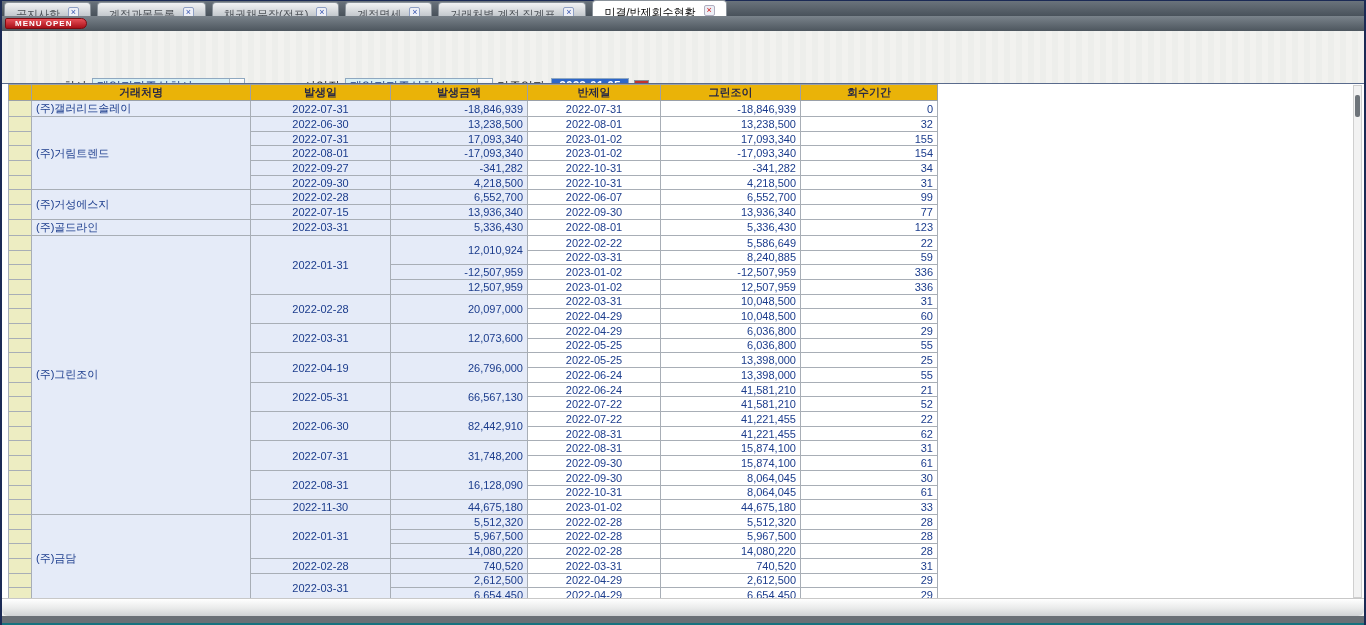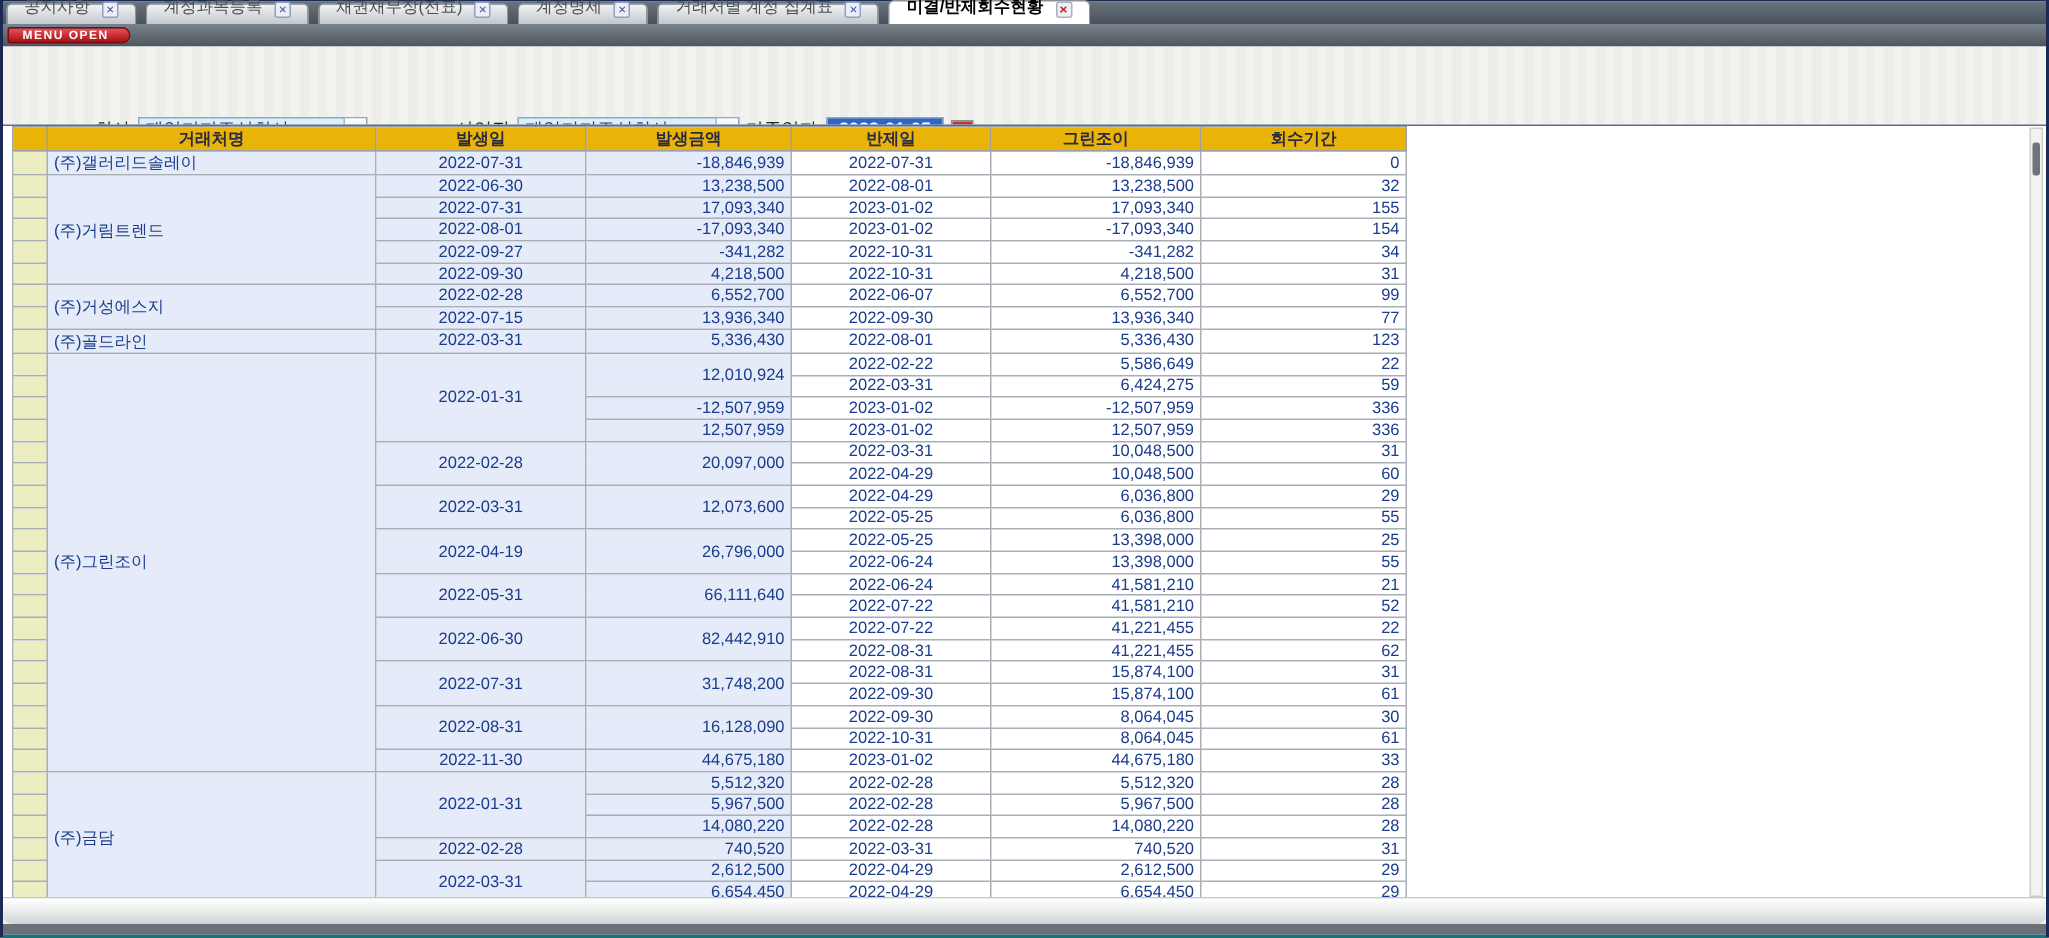--- a/index.html
+++ b/index.html
@@ -4,24 +4,24 @@
 <style>
   * { margin:0; padding:0; box-sizing:border-box; }
   html,body { width:1366px; height:625px; overflow:hidden;
     font-family:"Liberation Sans","DejaVu Sans",sans-serif; background:#555; }
   .app { position:absolute; inset:0; background:#F1F1EE;
     border-left:2px solid #1B2A55; border-right:2px solid #1B2A55; border-top:1px solid #1B2A55; }
 
   
   .tabbar { position:absolute; left:0; right:0; top:0; height:15px;
     background:linear-gradient(#6A737C,#49525B); display:flex; align-items:flex-end; padding-left:2px; }
-  .tab { height:14px; display:flex; align-items:flex-end; padding:4px 11px; margin-right:6px;
+  .tab { height:14px; display:flex; align-items:flex-start; padding:4px 11px; margin-right:6px;
     background:linear-gradient(#F2F3F4,#C3C8CD); border:1px solid #8A929A; border-bottom:none;
     border-radius:4px 4px 0 0; font-size:11px; color:#4A4F55; white-space:nowrap; cursor:default; }
-  .tab.active { background:#FFFFFF; color:#000; height:16px; font-weight:bold; }
+  .tab.active { background:#FFFFFF; color:#000; height:16px; font-weight:normal; }
   .tab .close { display:inline-block; width:11px; height:11px; margin-left:8px; line-height:9px;
     text-align:center; font-size:9px; background:#EDEFF6; border:1px solid #8FA0C4;
     border-radius:2px; color:#3A57B0; }
   .tab.active .close { color:#CC1A1A; border-color:#B0AFC0; }
 
   
   .menustrip { position:absolute; left:0; right:0; top:15px; height:15px;
     background:linear-gradient(#7A838B,#4D565E);padding-left:40px; }
   .menu-open { position:absolute; left:3px; top:2px; height:11px; padding:0 14px 0 9px;
     background:linear-gradient(#E85058,#A81018); border:1px solid #7E0A10;
@@ -254,21 +254,21 @@
             <td class="cust" rowspan="19">(주)그린조이</td>
             <td class="odate" rowspan="4">2022-01-31</td>
             <td class="oamt" rowspan="2">12,010,924</td>
             <td class="sdate">2022-02-22</td>
             <td class="samt">5,586,649</td>
             <td class="days">22</td>
           </tr>
           <tr>
             <td class="rh"></td>
             <td class="sdate">2022-03-31</td>
-            <td class="samt">6,424,275</td>
+            <td class="samt">8,240,885</td>
             <td class="days">59</td>
           </tr>
           <tr>
             <td class="rh"></td>
             <td class="oamt">-12,507,959</td>
             <td class="sdate">2023-01-02</td>
             <td class="samt">-12,507,959</td>
             <td class="days">336</td>
           </tr>
           <tr>
@@ -316,21 +316,21 @@
           </tr>
           <tr>
             <td class="rh"></td>
             <td class="sdate">2022-06-24</td>
             <td class="samt">13,398,000</td>
             <td class="days">55</td>
           </tr>
           <tr>
             <td class="rh"></td>
             <td class="odate" rowspan="2">2022-05-31</td>
-            <td class="oamt" rowspan="2">66,111,640</td>
+            <td class="oamt" rowspan="2">66,567,130</td>
             <td class="sdate">2022-06-24</td>
             <td class="samt">41,581,210</td>
             <td class="days">21</td>
           </tr>
           <tr>
             <td class="rh"></td>
             <td class="sdate">2022-07-22</td>
             <td class="samt">41,581,210</td>
             <td class="days">52</td>
           </tr>

